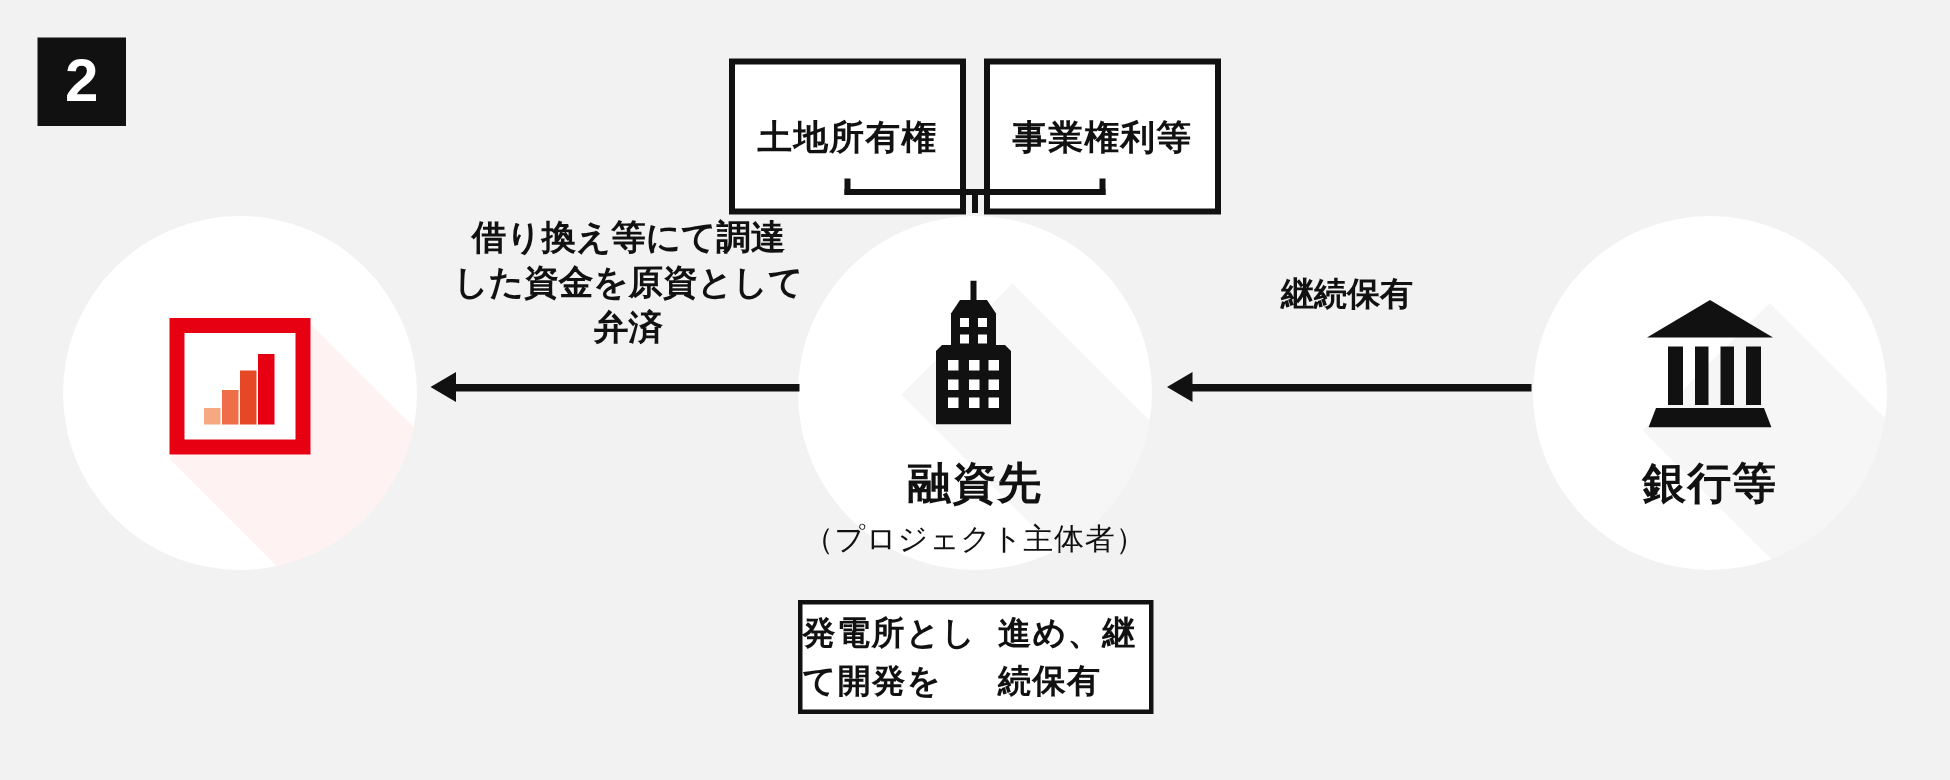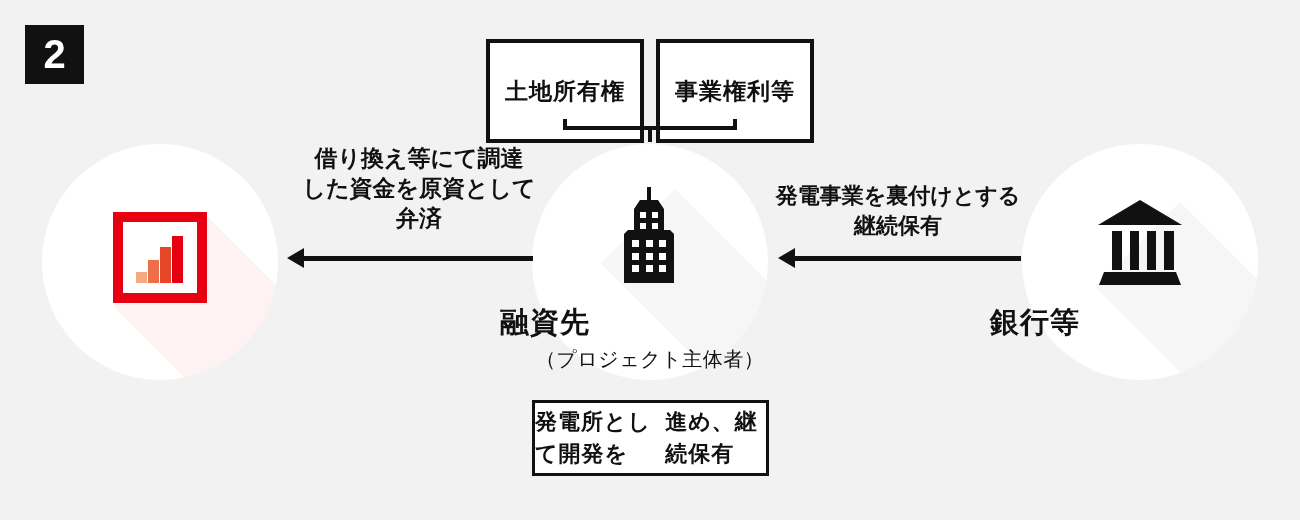--- a/index.html
+++ b/index.html
@@ -34,21 +34,21 @@
   .lshadow.gray{background:rgba(17,17,17,0.04);}
   .lshadow.pink{background:rgba(230,0,18,0.05);}
   
   .logo{left:113px;top:212px;width:94px;height:91px;box-sizing:border-box;
     border:10px solid #e60012;background:#fff;}
   .bar{position:absolute;}
   
   .icon-building{left:624px;top:187px;width:52px;height:96px;}
   .icon-bank{left:1098px;top:200px;width:84px;height:85px;}
   
-  .title{font-size:29px;font-weight:bold;width:300px;letter-spacing:1px;}
+  .title{font-size:29px;font-weight:bold;text-align:center;width:300px;letter-spacing:1px;}
   .title.mid{left:500px;top:303px;}
   .title.right{left:990px;top:303px;}
   .subtitle{left:490px;top:346px;width:320px;text-align:center;
     font-size:20px;font-weight:500;letter-spacing:0.5px;}
   
   .alabel{font-weight:bold;text-align:center;line-height:30px;}
   .alabel.repay{left:269px;top:143px;width:300px;font-size:23px;}
   .alabel.loan{left:745px;top:181px;width:306px;font-size:22px;}
   
   .arrow-line{background:#111;height:5px;top:256px;}
@@ -135,21 +135,20 @@
 
   <div class="abs alabel repay">
     <div>借り換え等にて調達</div>
     <div>した資金を原資として</div>
     <div>弁済</div>
   </div>
   <div class="abs arrow-line repay"></div>
   <div class="abs arrow-head repay"></div>
 
   <div class="abs alabel loan">
-    <div>発電事業を裏付けとする</div>
     <div>継続保有</div>
   </div>
   <div class="abs arrow-line loan"></div>
   <div class="abs arrow-head loan"></div>
 
   <div class="abs note">
     <div>発電所として開発を</div>
     <div>進め、継続保有</div>
   </div>
 

